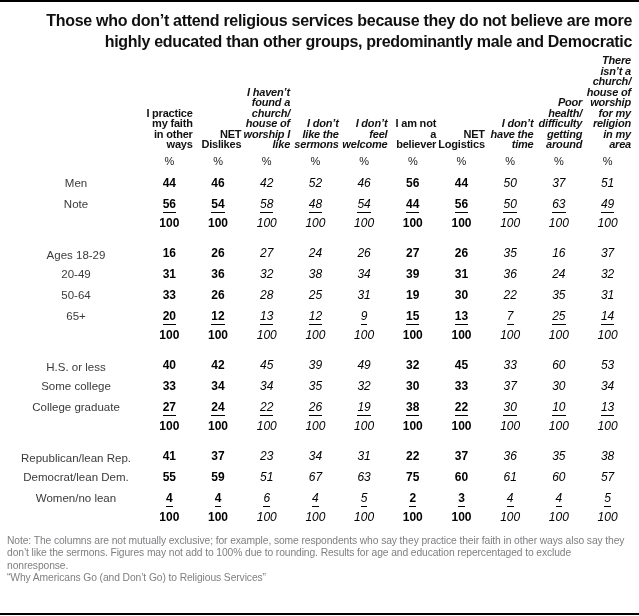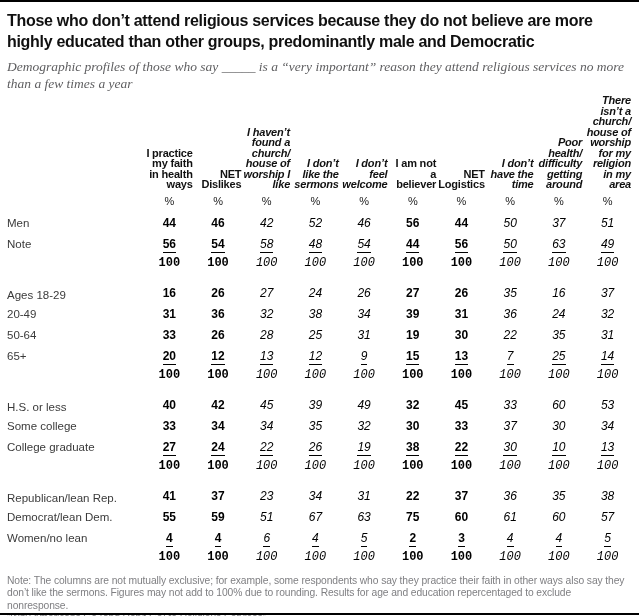--- a/index.html
+++ b/index.html
@@ -2,52 +2,51 @@
 <html><head>
 <meta charset="utf-8">
 <style>
   * { margin:0; padding:0; box-sizing:border-box; }
   html,body { width:639px; height:616px; overflow:hidden; background:#fff; }
   body { font-family:"Liberation Sans", sans-serif; color:#222; position:relative; }
   .rule { height:2px; background:#000; width:639px; }
   .rule-bottom { position:absolute; left:0; bottom:1px; }
   .page { padding:0 7px; }
   .title { margin-top:8px; font-size:16px; line-height:21px; font-weight:700;
-           letter-spacing:-0.3px; color:#101010; }
+           letter-spacing:-0.3px; color:#101010;text-align:right; }
   .subtitle { margin-top:6px; font-family:"Liberation Serif", serif; font-style:italic;
               font-size:13.5px; line-height:17px; color:#5e5e60; }
   table { margin-top:3px; border-collapse:collapse; table-layout:fixed; width:625px; }
   th.lbl { width:138px; }
-  .lbl { text-align:left; font-size:11.5px; line-height:13px; color:#3a3a3a; font-weight:400;margin-left:10px; }
+  .lbl { text-align:center; font-size:11.5px; line-height:13px; color:#3a3a3a; font-weight:400;margin-left:10px; }
   .colhead { vertical-align:bottom; text-align:right; font-size:11px; line-height:10.5px;
              letter-spacing:-0.2px; padding:0 1px 3px; color:#111; font-weight:700; }
   .colhead.italic { font-style:italic; }
   .pct { text-align:center; font-size:11px; line-height:12px; padding:2px 0 6px; color:#222; }
   .val { text-align:center; font-size:12px; line-height:13px; padding:4px 0; color:#000; }
   .val.bold { font-weight:700; }
   .val.italic { font-style:italic; }
-  .total-row .val { padding:2px 0 4px;font-family:Liberation Mono, monospace; }
+  .total-row .val { padding:2px 0 4px; }
   .ul { border-bottom:1px solid #000; padding-bottom:1px; }
   tbody.gap tr:first-child td { padding-top:13px; }
   .notes { margin-top:7px; font-size:10.3px; line-height:12.5px; color:#7f7f82; letter-spacing:-0.1px; }
 </style>
 </head>
 <body>
 
 <div class="rule"></div>
 
 <div class="page">
   <h1 class="title">Those who don’t attend religious services because they do not believe are more highly educated than other groups, predominantly male and Democratic</h1>
-  <p class="subtitle">Demographic profiles of those who say _____ is a “very important” reason they attend religious services no more than a few times a year</p>
 
   <table>
       <thead>
         <tr>
           <th class="lbl"></th>
-          <th class="colhead bold">I practice my faith in health ways</th>
+          <th class="colhead bold">I practice my faith in other ways</th>
           <th class="colhead bold">NET Dislikes</th>
           <th class="colhead italic">I haven’t found a church/ house of worship I like</th>
           <th class="colhead italic">I don’t like the sermons</th>
           <th class="colhead italic">I don’t feel welcome</th>
           <th class="colhead bold">I am not a believer</th>
           <th class="colhead bold">NET Logistics</th>
           <th class="colhead italic">I don’t have the time</th>
           <th class="colhead italic">Poor health/ difficulty getting around</th>
           <th class="colhead italic">There isn’t a church/ house of worship for my religion in my area</th>
         </tr>

